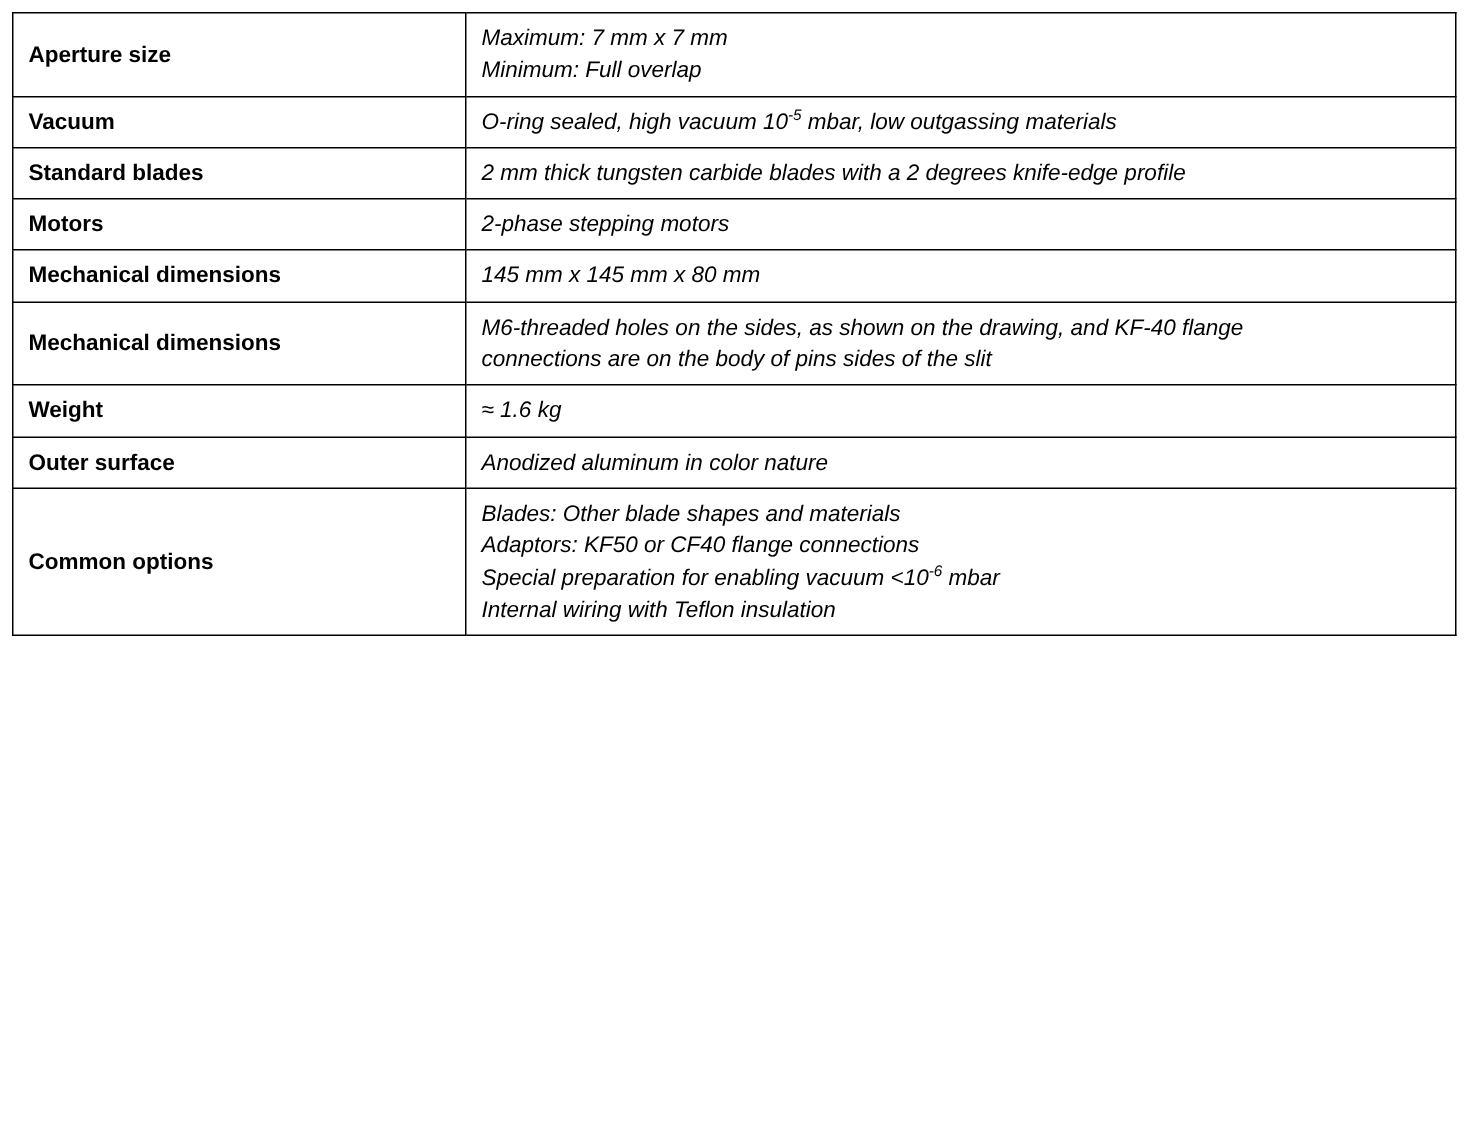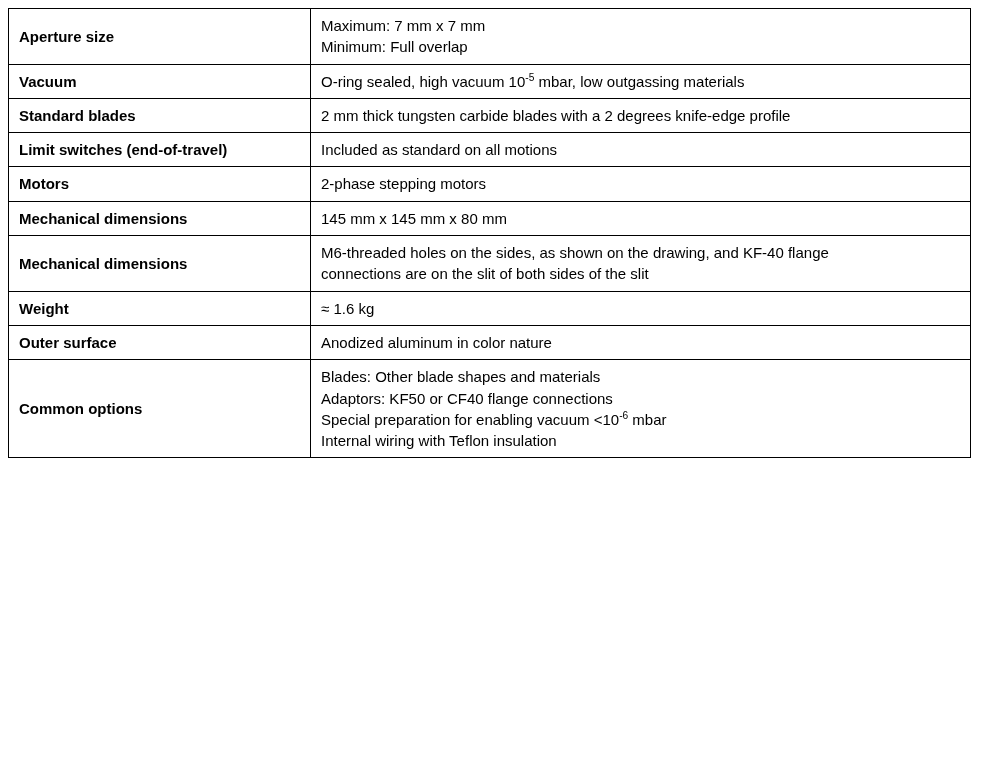--- a/index.html
+++ b/index.html
@@ -29,20 +29,21 @@
   .spec-table td.label {
     width: 283px;
     font-weight: bold;
   }
   .spec-table td.value {
     font-weight: normal;
   }
   .value .line {
     display: block;
     white-space: nowrap;
+    font-style: italic;
   }
   sup {
     font-size: 0.68em;
     vertical-align: super;
     line-height: 0;
   }
 </style>
 </head>
 <body>
 
@@ -61,42 +62,36 @@
           <span class="line">O-ring sealed, high vacuum 10<sup>-5</sup> mbar, low outgassing materials</span>
         </td>
       </tr>
       <tr>
         <td class="label">Standard blades</td>
         <td class="value">
           <span class="line">2 mm thick tungsten carbide blades with a 2 degrees knife-edge profile</span>
         </td>
       </tr>
       <tr>
-        <td class="label">Limit switches (end-of-travel)</td>
-        <td class="value">
-          <span class="line">Included as standard on all motions</span>
-        </td>
-      </tr>
-      <tr>
         <td class="label">Motors</td>
         <td class="value">
           <span class="line">2-phase stepping motors</span>
         </td>
       </tr>
       <tr>
         <td class="label">Mechanical dimensions</td>
         <td class="value">
           <span class="line">145 mm x 145 mm x 80 mm</span>
         </td>
       </tr>
       <tr>
         <td class="label">Mechanical dimensions</td>
         <td class="value">
           <span class="line">M6-threaded holes on the sides, as shown on the drawing, and KF-40 flange</span>
-          <span class="line">connections are on the slit of both sides of the slit</span>
+          <span class="line">connections are on the body of pins sides of the slit</span>
         </td>
       </tr>
       <tr>
         <td class="label">Weight</td>
         <td class="value">
           <span class="line">≈ 1.6 kg</span>
         </td>
       </tr>
       <tr>
         <td class="label">Outer surface</td>

